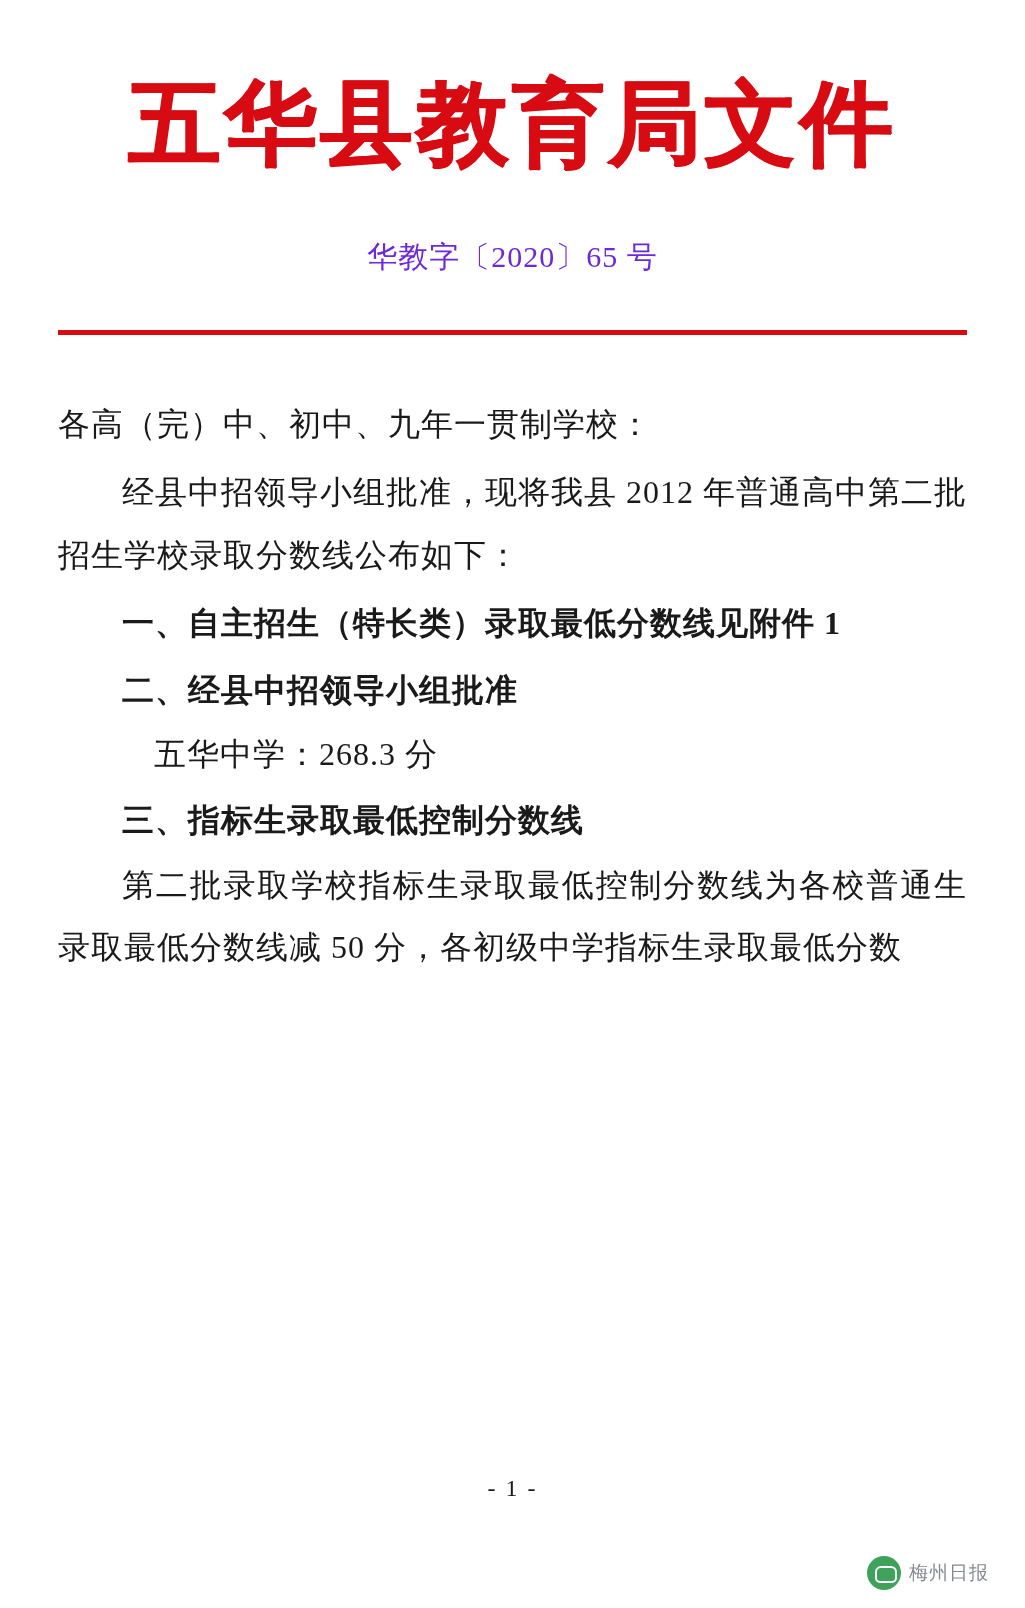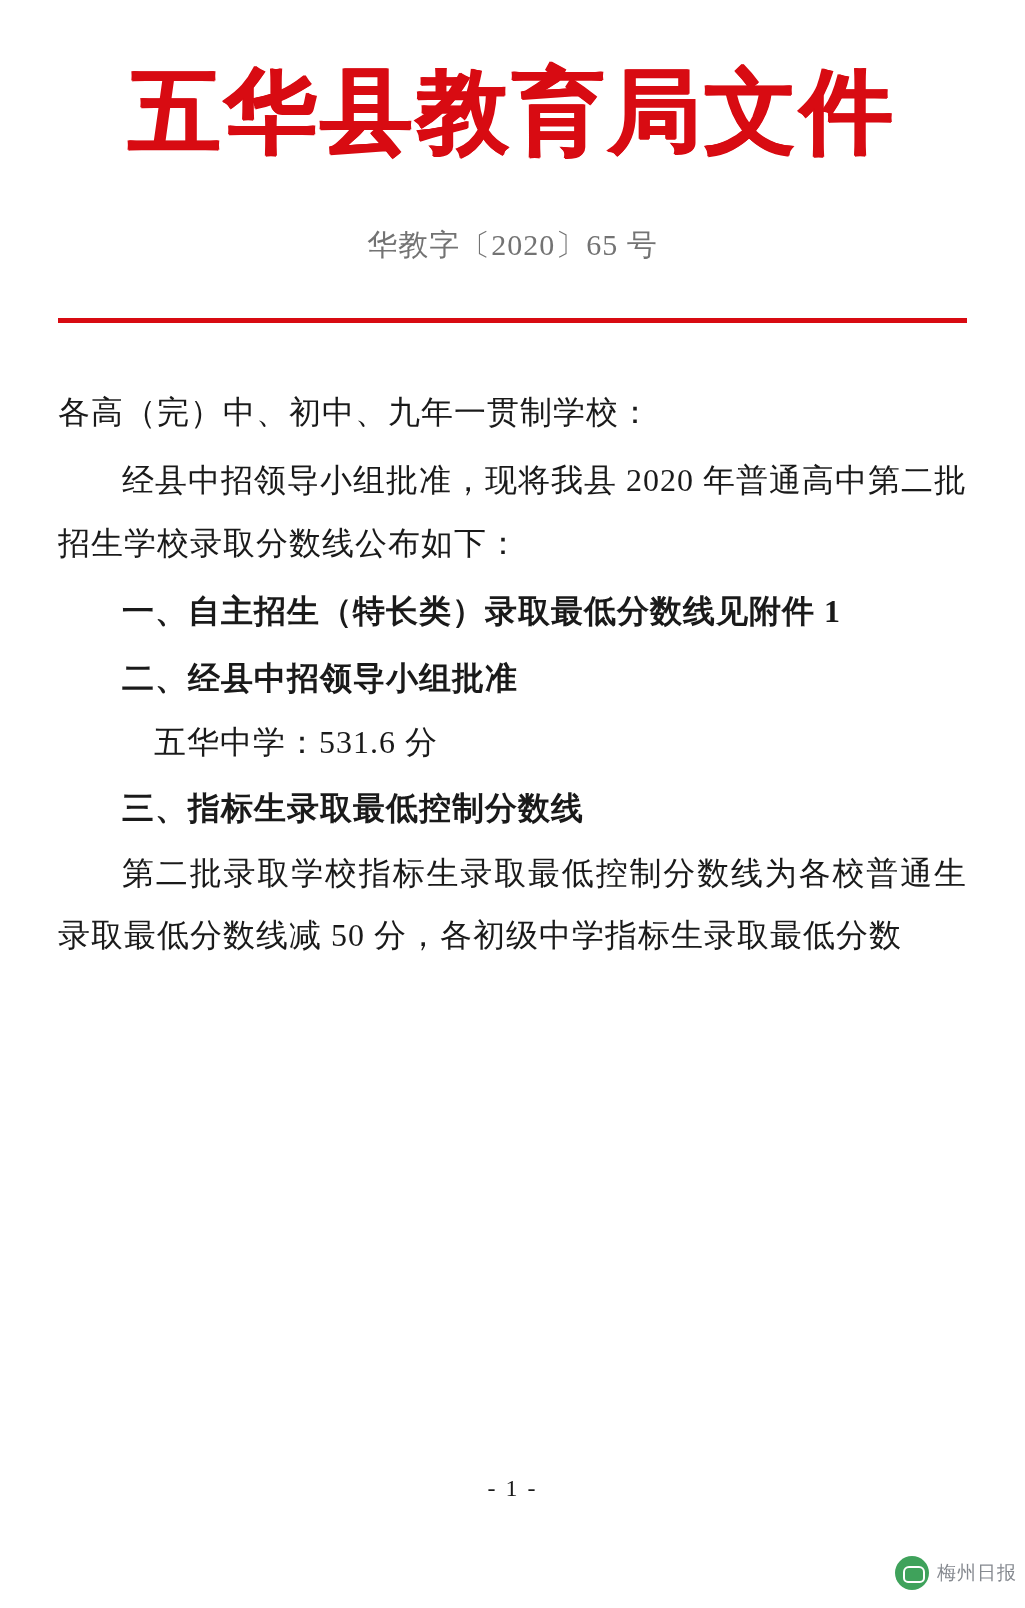--- a/index.html
+++ b/index.html
@@ -13,21 +13,21 @@
     position: relative;
     font-family: "Liberation Serif", "DejaVu Serif", serif;
     color: #1a1a1a;
     overflow: hidden;
   }
   .page {
     position: relative;
     width: 1025px;
     height: 1608px;
     box-sizing: border-box;
-    padding: 0 58px;
+    padding: 12px 58px;
   }
 
   
   .masthead {
     text-align: center;
     padding-top: 60px;
   }
   .masthead-title {
     color: #d80b12;
     font-family: "DejaVu Serif", "Liberation Serif", serif;
@@ -37,21 +37,21 @@
     letter-spacing: 4px;
     white-space: nowrap;
     text-shadow: 1px 0 0 #d80b12, -1px 0 0 #d80b12, 0 1px 0 #d80b12;
   }
 
   .doc-number {
     text-align: center;
     font-size: 30px;
     letter-spacing: 1px;
     margin-top: 62px;
-    color: #737373;
+    color: #6d28d9;
   }
 
   .red-rule {
     margin-top: 52px;
     height: 5px;
     background: #d80b12;
     width: 100%;
   }
 
   
@@ -97,21 +97,21 @@
     right: 0;
     bottom: 106px;
     text-align: center;
     font-size: 24px;
     color: #1a1a1a;
     letter-spacing: 2px;
   }
 
   .watermark {
     position: absolute;
-    right: 8px;
+    right: 36px;
     bottom: 18px;
     display: flex;
     align-items: center;
     gap: 8px;
     opacity: 0.92;
   }
   .wm-logo {
     width: 34px;
     height: 34px;
     border-radius: 50%;
@@ -148,27 +148,27 @@
 
   <div class="doc-number">华教字〔2020〕65 号</div>
 
   <div class="red-rule"></div>
 
 
   <div class="body-block">
 
     <p class="p">各高（完）中、初中、九年一贯制学校：</p>
 
-    <p class="p indent">经县中招领导小组批准，现将我县 2020 年普通高中第二批招生学校录取分数线公布如下：</p>
+    <p class="p indent">经县中招领导小组批准，现将我县 2012 年普通高中第二批招生学校录取分数线公布如下：</p>
 
     <p class="p sect-head">一、自主招生（特长类）录取最低分数线见附件 1</p>
 
     <p class="p sect-head">二、经县中招领导小组批准</p>
 
-    <p class="p score-line">五华中学：531.6 分</p>
+    <p class="p score-line">五华中学：268.3 分</p>
 
     <p class="p sect-head">三、指标生录取最低控制分数线</p>
 
     <p class="p indent">第二批录取学校指标生录取最低控制分数线为各校普通生录取最低分数线减 50 分，各初级中学指标生录取最低分数</p>
 
   </div>
 
   <div class="page-number">- 1 -</div>
 
   <div class="watermark">

